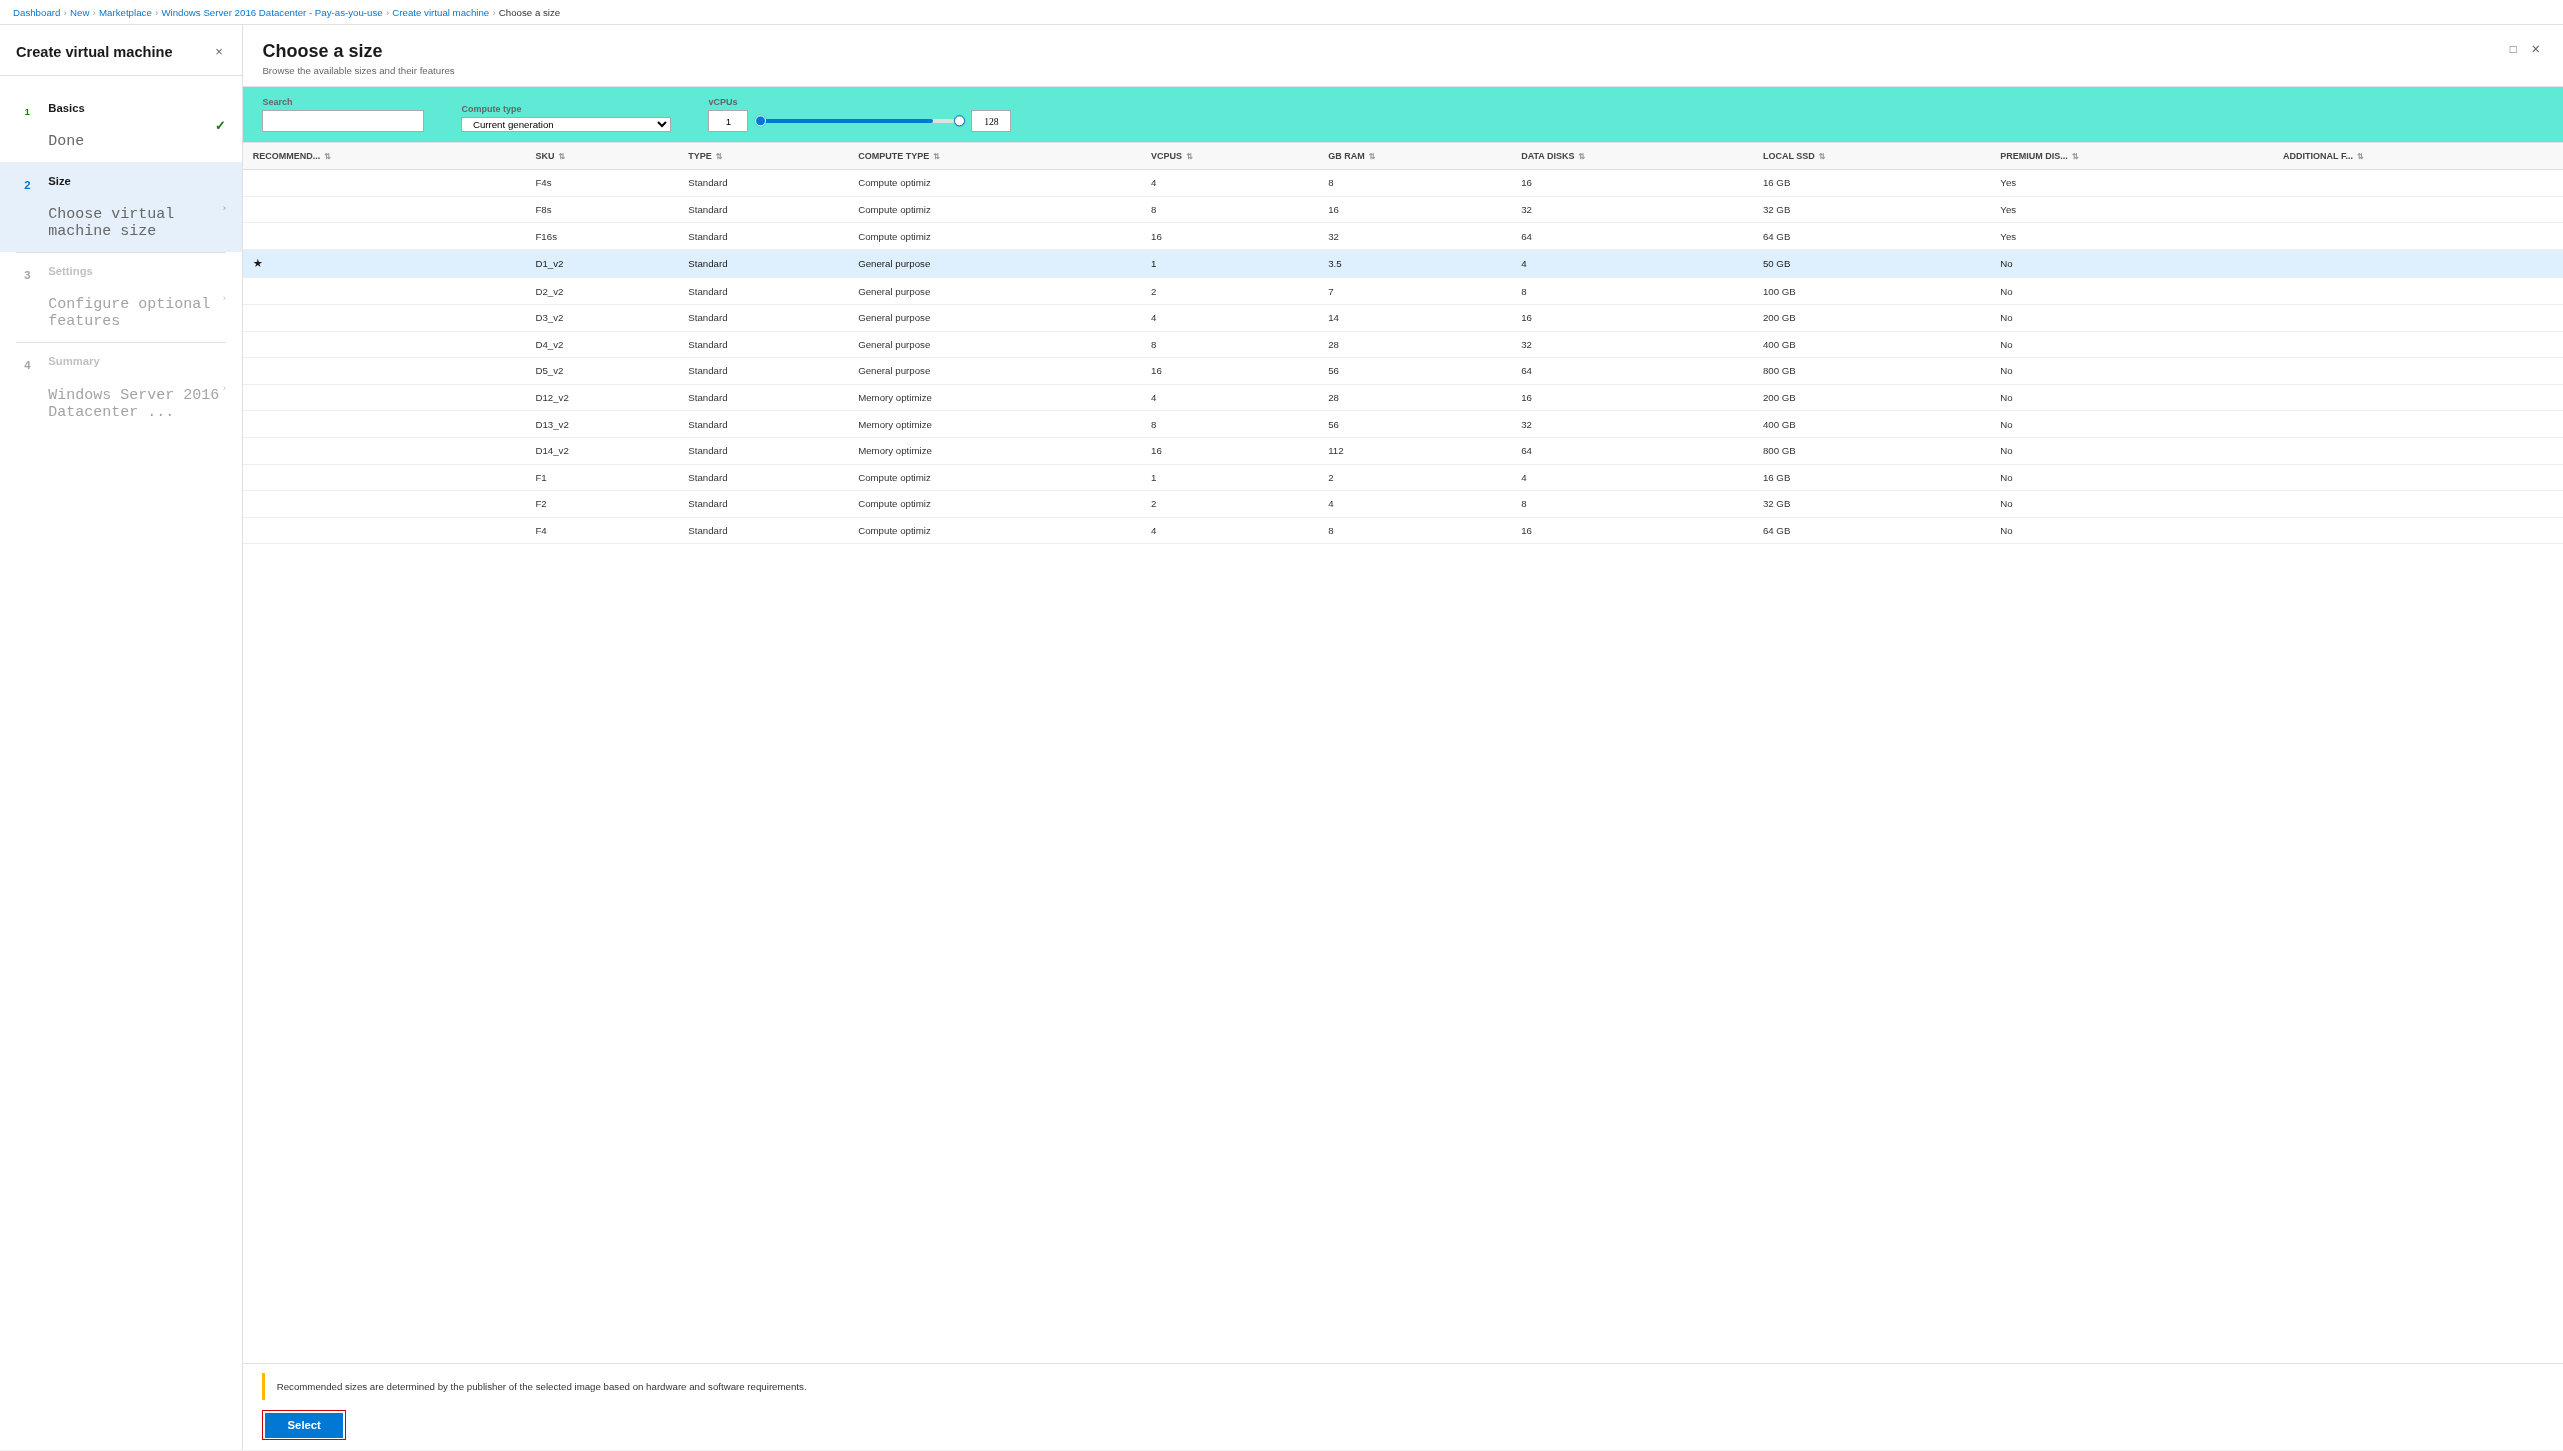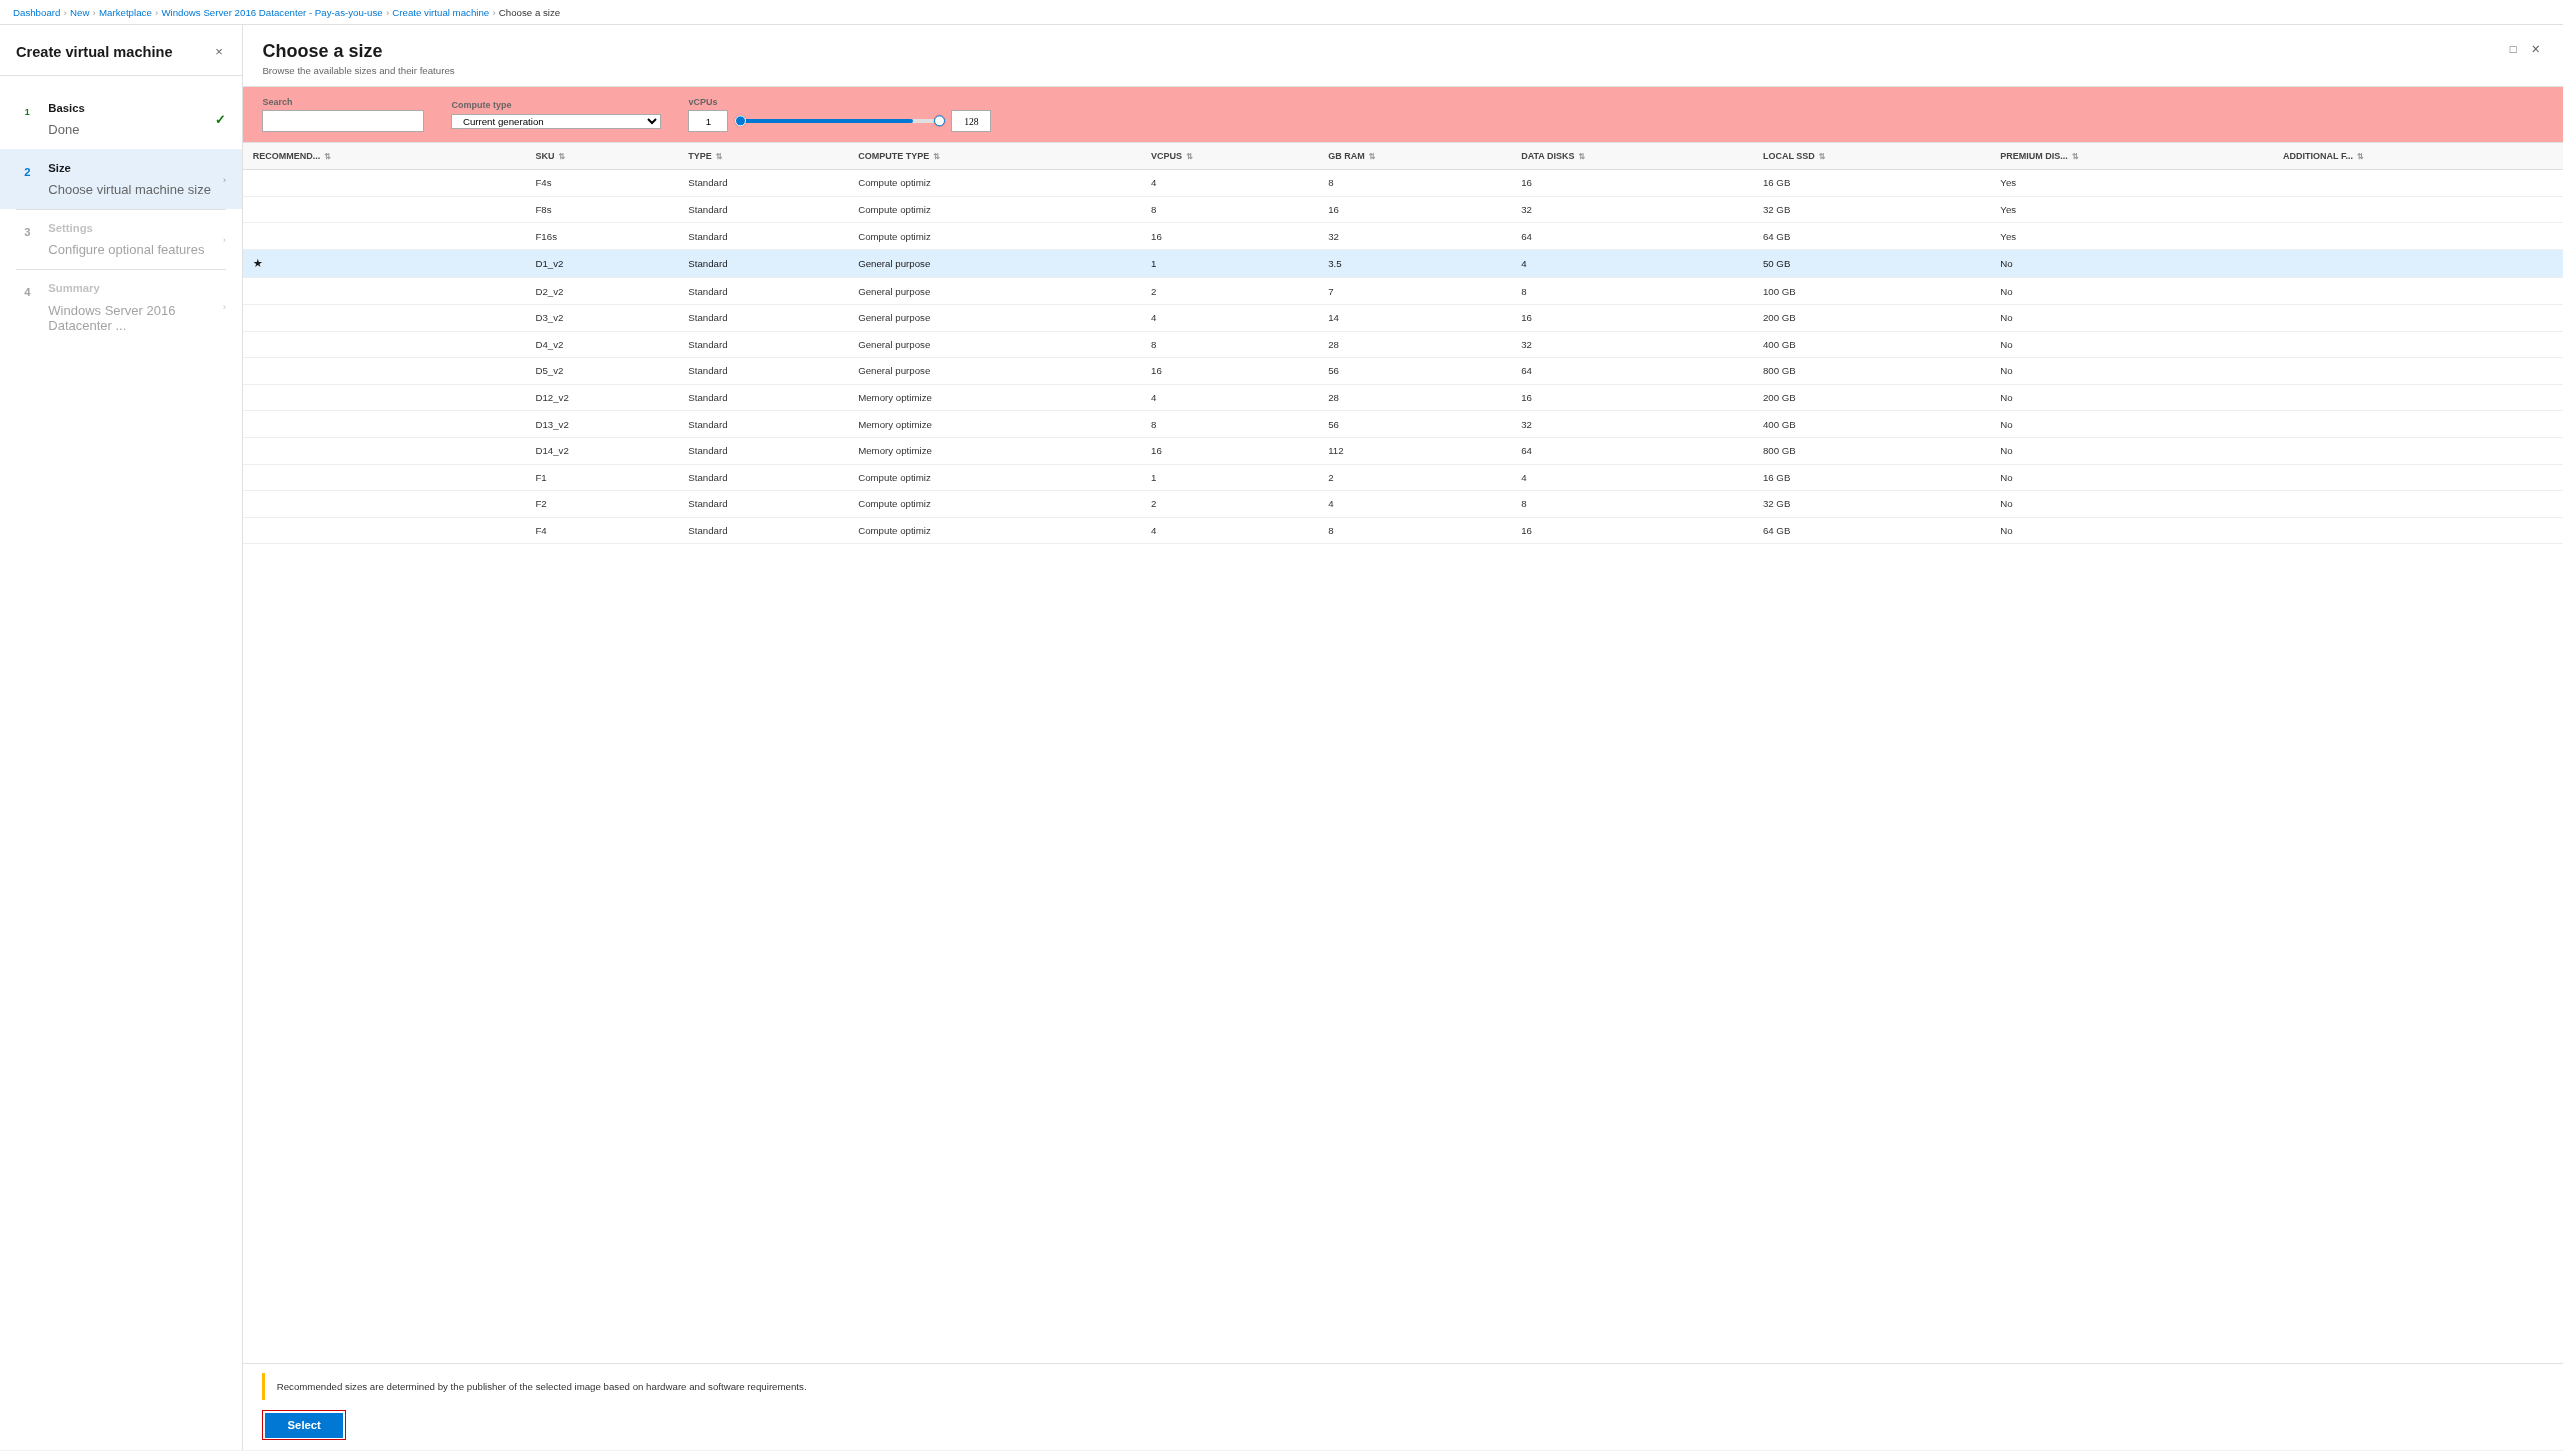--- a/index.html
+++ b/index.html
@@ -96,23 +96,24 @@
       flex: 1;
     }
     .step-label {
       font-size: 11.3px;
       font-weight: 600;
       color: #1a1a1a;
       line-height: 1.3;
     }
     .step-item.disabled .step-label { color: #999; }
     .step-sublabel {
-      font-size: 13px;
+      font-size: 15px;
       color: #666;
-      margin-top: 7px;
+      margin-top: 18px;
+      font-family: Liberation Mono, monospace;
     }
     .step-arrow {
       color: #999;
       font-size: 9.7px;
       align-self: center;
     }
     .step-check {
       color: #107c10;
       font-size: 13px;
       font-weight: bold;
@@ -163,25 +164,25 @@
       cursor: pointer;
       color: #666;
       font-size: 11.3px;
       border: none;
       background: none;
     }
 
     
     .filters-row {
       display: flex;
-      align-items: center;
-      gap: 27px;
+      align-items: flex-end;
+      gap: 37px;
       padding: 9.7px 19.4px;
       border-bottom: 0.8px solid #e0e0e0;
-      background: #fca5a5;
+      background: #5eead4;
     }
     .filter-group {
       display: flex;
       flex-direction: column;
       gap: 3.2px;
     }
     .filter-label {
       font-size: 9px;
       color: #666;
       font-weight: 600;

